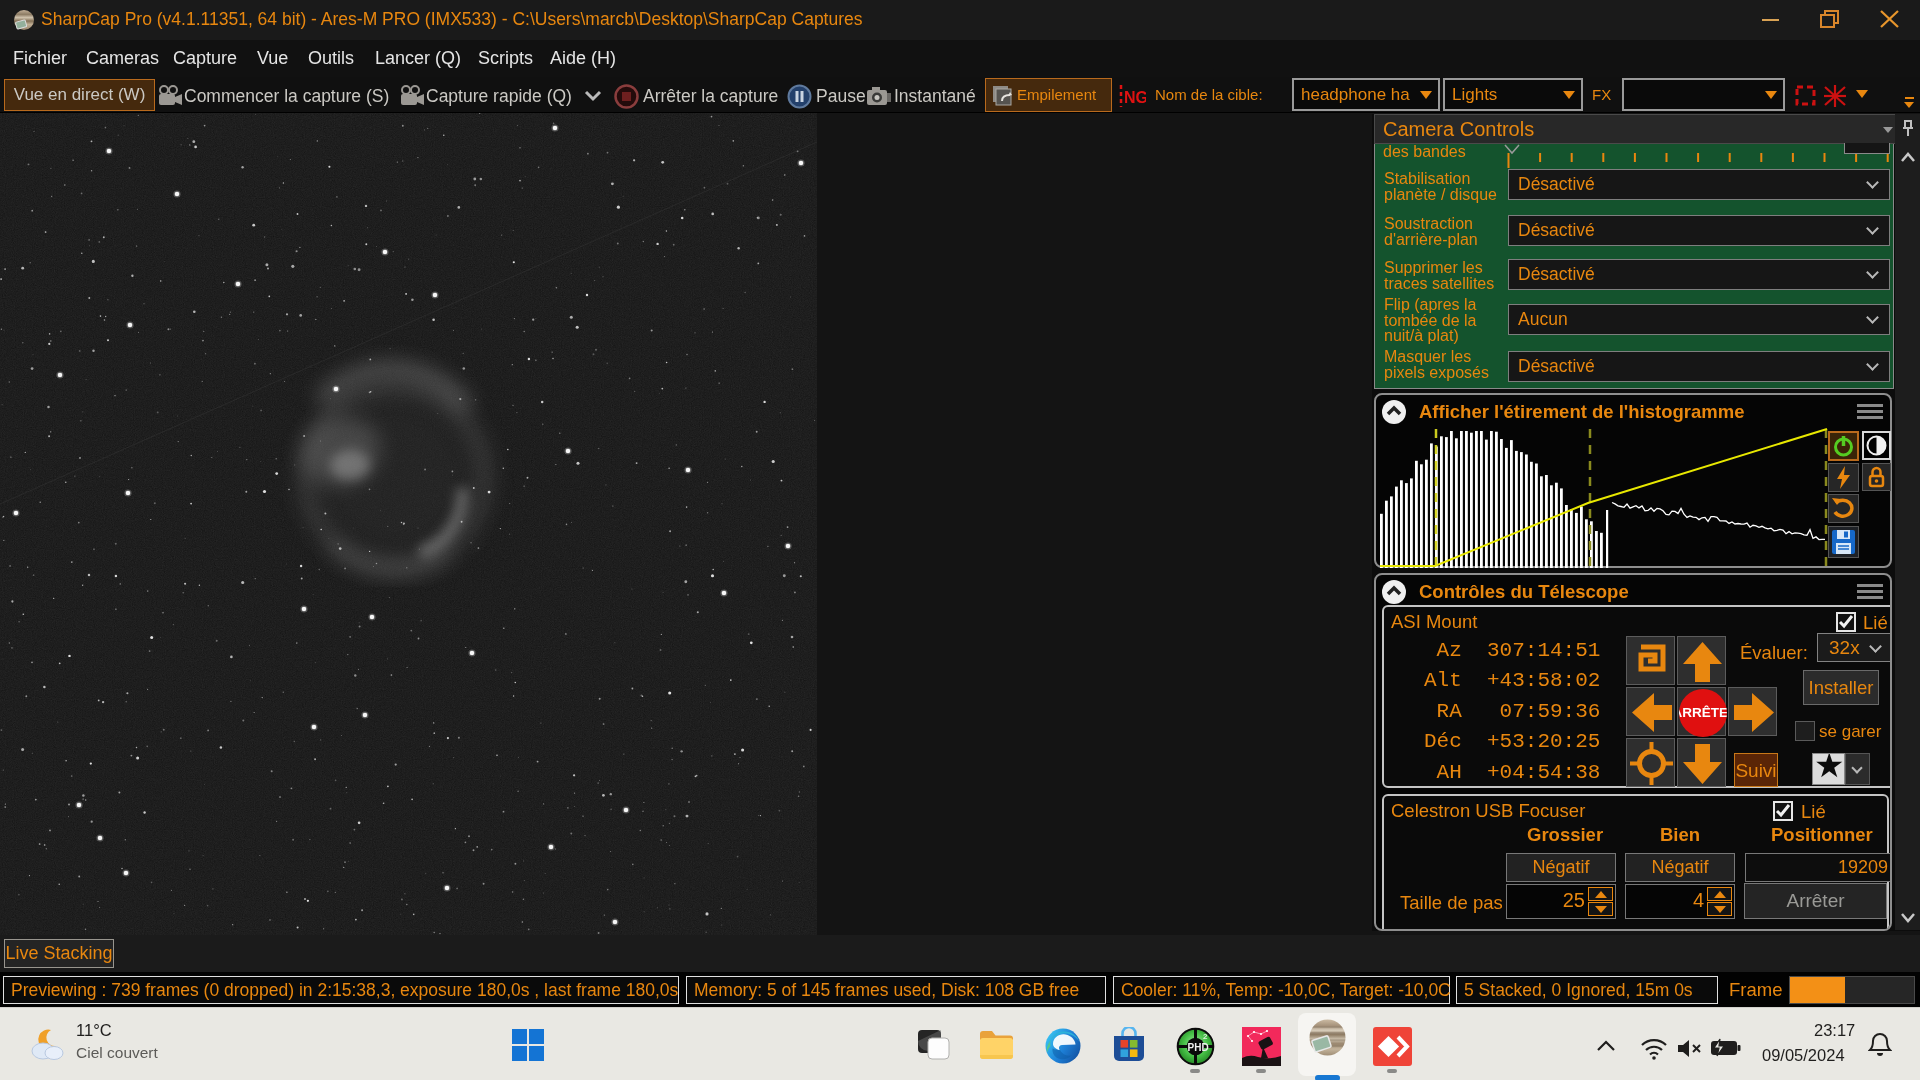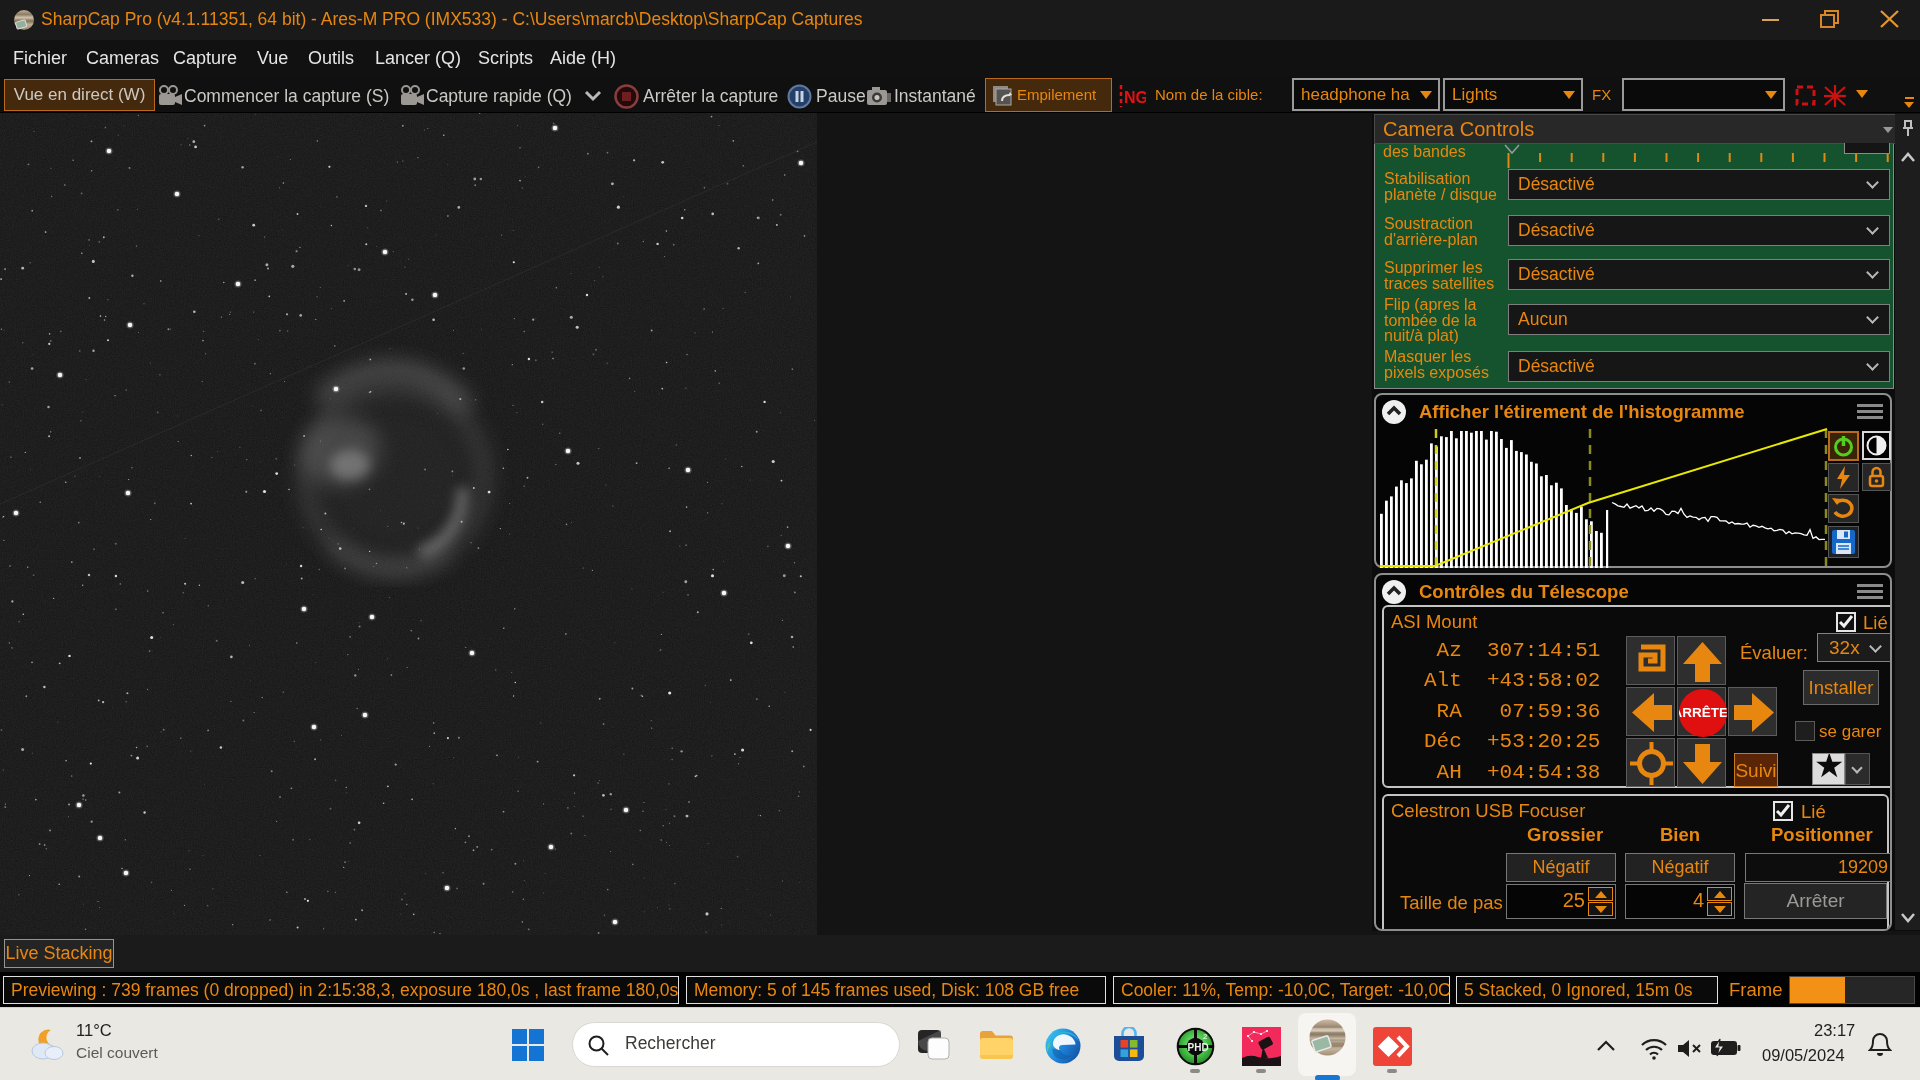--- a/index.html
+++ b/index.html
@@ -1180,27 +1180,20 @@
  <span class="abs" style="left:76px;top:13px;font-size:16.5px;color:#1f1e1d">11°C</span>
  <span class="abs" style="left:76px;top:36px;font-size:15.5px;color:#5c5b58">Ciel couvert</span>
 
  <svg class="abs" style="left:511px;top:20px" width="34" height="34" viewBox="0 0 34 34">
   <rect x="1" y="1" width="15" height="15" fill="#1474d4"></rect>
       <rect x="18" y="1" width="15" height="15" fill="#1474d4"></rect>
   <rect x="1" y="18" width="15" height="15" fill="#1474d4"></rect>
       <rect x="18" y="18" width="15" height="15" fill="#1474d4"></rect>
  </svg>
 
- <div class="abs" style="left:572px;top:14px;width:328px;height:45px;background:#ffffff;border:1px solid #d8d7d2;border-radius:23px">
-  <svg class="abs" style="left:14px;top:11px" width="23" height="23" viewBox="0 0 23 23">
-        <circle cx="9.5" cy="9.5" r="7" fill="none" stroke="#1f1e1d" stroke-width="2"></circle>
-        <line x1="14.5" y1="14.5" x2="21" y2="21" stroke="#1f1e1d" stroke-width="2"></line>
-      </svg>
-  <span class="abs" style="left:52px;top:10px;font-size:17.5px;color:#3c3b38">Rechercher</span>
- </div>
 
  <svg class="abs" style="left:915px;top:20px" width="36" height="36" viewBox="0 0 36 36">
   <rect x="3" y="2" width="23" height="23" rx="4" fill="#252525"></rect>
   <path d="M3 13 a 10 10 0 0 0 10 10 h13 v-21 a4 4 0 0 0 0 0" fill="#6b6b6b" opacity="0.5"></path>
   <rect x="13" y="10" width="21" height="21" rx="4" fill="#fdfdfd" stroke="#b0b0ae" stroke-width="1"></rect>
  </svg>
 
  <svg class="abs" style="left:978px;top:20px" width="38" height="34" viewBox="0 0 38 34">
   <path d="M2 6 a3 3 0 0 1 3 -3 h9 l3.5 4.5 h14.5 a3 3 0 0 1 3 3 V12 H2 Z" fill="#e9a23b"></path>
   <rect x="2" y="10" width="33" height="21" rx="3" fill="#ffd367"></rect>

